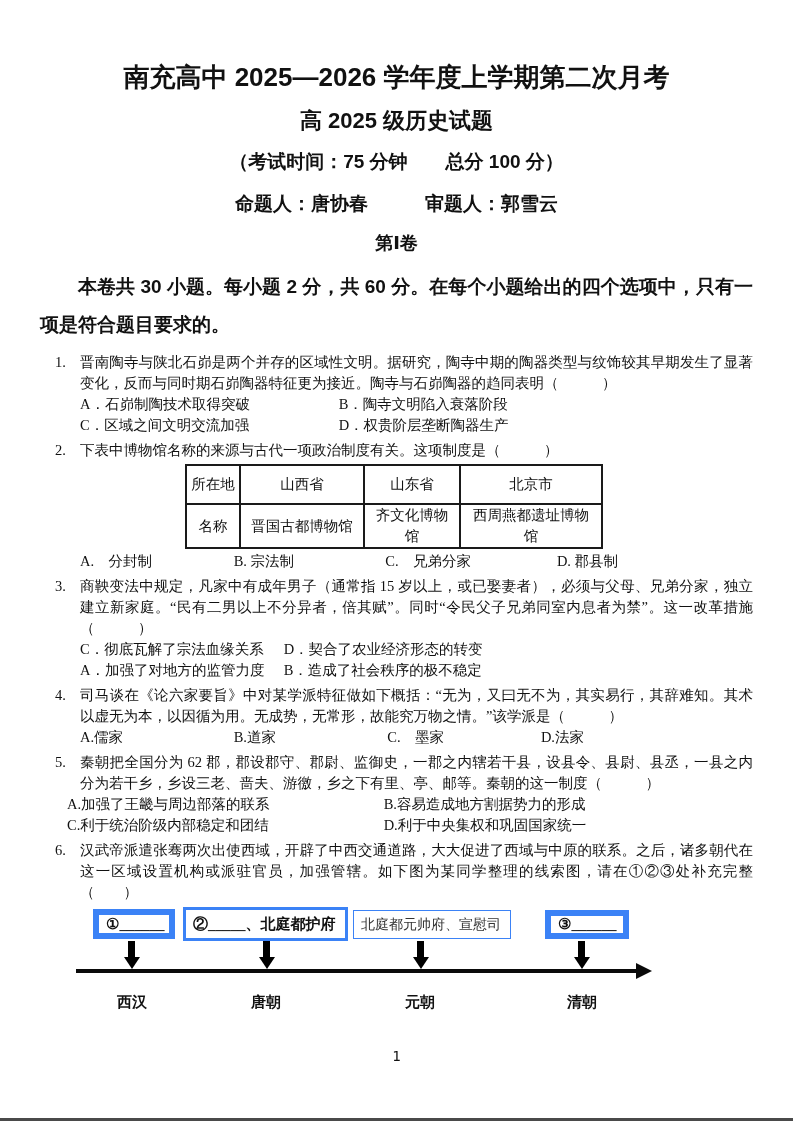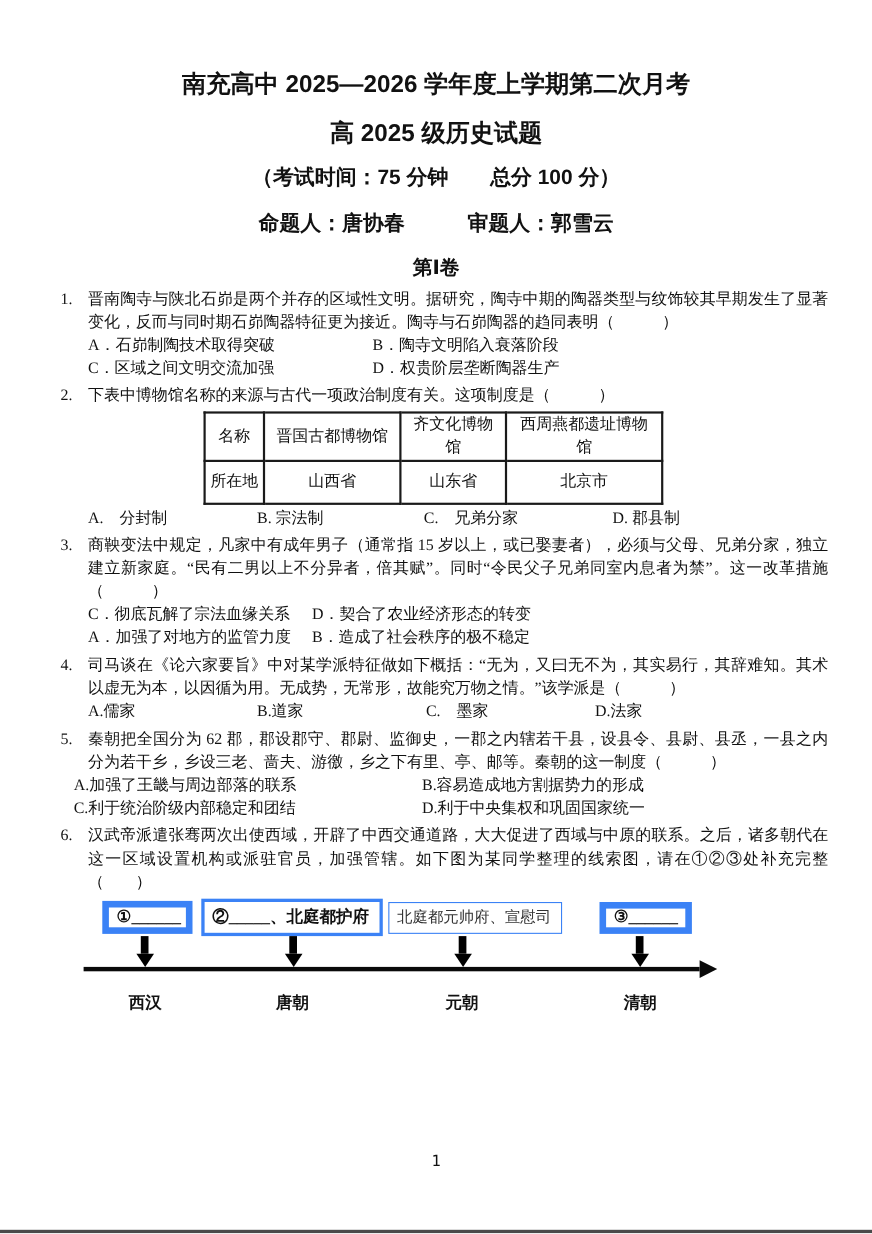--- a/index.html
+++ b/index.html
@@ -15,21 +15,21 @@
     font-family: "Liberation Serif", "DejaVu Serif", serif;
   }
   .content { padding: 64px 40px 0 40px; }
 
   
   .title, .subtitle, .exam-info, .authors, .section-title {
     text-align: center;
     font-family: "Liberation Sans", "DejaVu Sans", sans-serif;
     font-weight: 700;
   }
-  .title    { font-size: 22px; line-height: 26px; }
+  .title    { font-size: 26px; line-height: 26px; }
   .subtitle { font-size: 22px; line-height: 26px; margin-top: 18px; }
   .exam-info{ font-size: 19px; line-height: 24px; margin-top: 16px; text-align: center; }
   .authors  { font-size: 19px; line-height: 24px; margin-top: 18px; }
   .section-title { font-size: 18px; line-height: 22px; margin-top: 16px; }
 
   .instructions {
     margin-top: 14px;
     font-family: "Liberation Sans", "DejaVu Sans", sans-serif;
     font-weight: 700;
     font-size: 19px;
@@ -166,20 +166,21 @@
 
 <div class="page">
   <div class="content">
 
     <div class="title">南充高中 2025—2026 学年度上学期第二次月考</div>
     <div class="subtitle">高 2025 级历史试题</div>
     <div class="exam-info">（考试时间：75 分钟　　总分 100 分）</div>
     <div class="authors">命题人：唐协春　　　审题人：郭雪云</div>
     <div class="section-title">第Ⅰ卷</div>
 
+    <p class="instructions">本卷共 30 小题。每小题 2 分，共 60 分。在每个小题给出的四个选项中，只有一项是符合题目要求的。</p>
 
     <div class="questions">
 
       <div class="question">
         <div class="q-row">
           <span class="q-num">1.</span>
           <div class="q-body">
             <p class="stem">晋南陶寺与陕北石峁是两个并存的区域性文明。据研究，陶寺中期的陶器类型与纹饰较其早期发生了显著变化，反而与同时期石峁陶器特征更为接近。陶寺与石峁陶器的趋同表明（　　　）</p>
             <div class="opt-row ow1">
               <span class="opt">A．石峁制陶技术取得突破</span>
@@ -193,31 +194,31 @@
         </div>
       </div>
 
       <div class="question">
         <div class="q-row">
           <span class="q-num">2.</span>
           <div class="q-body">
             <p class="stem">下表中博物馆名称的来源与古代一项政治制度有关。这项制度是（　　　）</p>
             <table class="museum-table">
               <tbody>
+                <tr>
+                  <td>所在地</td>
+                  <td>山西省</td>
+                  <td>山东省</td>
+                  <td>北京市</td>
+                </tr>
                 <tr>
                   <td>名称</td>
                   <td>晋国古都博物馆</td>
                   <td>齐文化博物馆</td>
                   <td>西周燕都遗址博物馆</td>
-                </tr>
-                <tr>
-                  <td>所在地</td>
-                  <td>山西省</td>
-                  <td>山东省</td>
-                  <td>北京市</td>
                 </tr>
               </tbody>
             </table>
             <div class="opt-row owq2">
               <span class="opt">A.　分封制</span>
               <span class="opt">B. 宗法制</span>
               <span class="opt">C.　兄弟分家</span>
               <span class="opt">D. 郡县制</span>
             </div>
           </div>

